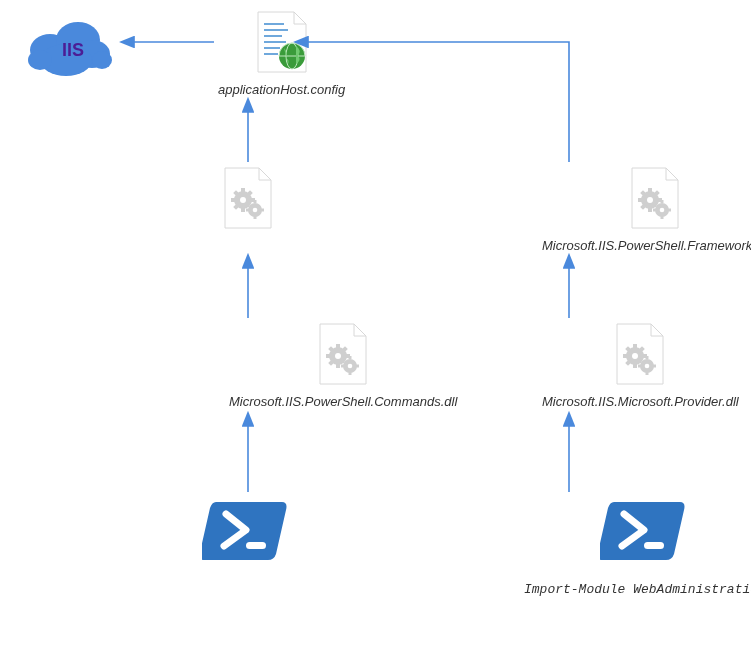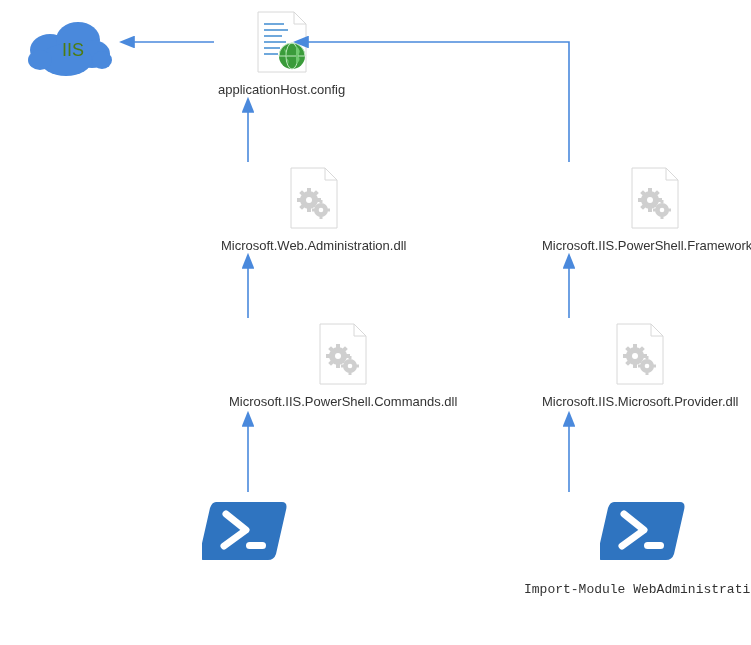--- a/index.html
+++ b/index.html
@@ -16,30 +16,31 @@
   .node {
     position: absolute;
     display: flex;
     flex-direction: column;
     align-items: center;
   }
   .label {
     text-align: right;
     white-space: nowrap;
     margin-top: 6px;
+    font-style: italic;
   }
   .mono {
     font-family: Consolas, "Courier New", monospace;
   }
   
   .cloud-label {
     position: absolute;
     font-size: 18px;
-    font-weight: 400;
-    color: #4d7c0f;
+    font-weight: 700;
+    color: #4c1d95;
   }
   
   .arrow {
     position: absolute;
     pointer-events: none;
   }
 </style>
 </head>
 <body>
 
@@ -116,21 +117,20 @@
     <path d="M32 38 Q36 42 34 48 Q38 50 36 54" fill="#6fc96f"></path>
     <path d="M44 36 Q50 40 46 46 Q50 50 44 54" fill="#6fc96f"></path>
   </svg>
   <div class="label">applicationHost.config</div>
 </div>
 
 <div class="node" style="left:221px; top:166px;">
   <svg width="54" height="66">
       <use href="#fileGears"></use>
     </svg>
-  <div class="label">Microsoft.Web.Administration.dll</div>
 </div>
 
 <div class="node" style="left:542px; top:166px;">
   <svg width="54" height="66">
       <use href="#fileGears"></use>
     </svg>
   <div class="label">Microsoft.IIS.PowerShell.Framework.dll</div>
 </div>
 
 <div class="node" style="left:221px; top:322px;margin-left:8px;">

